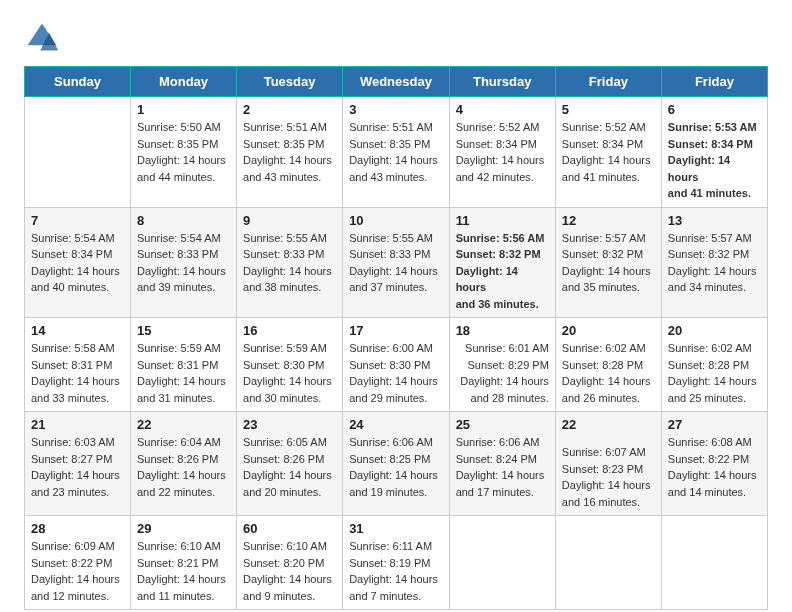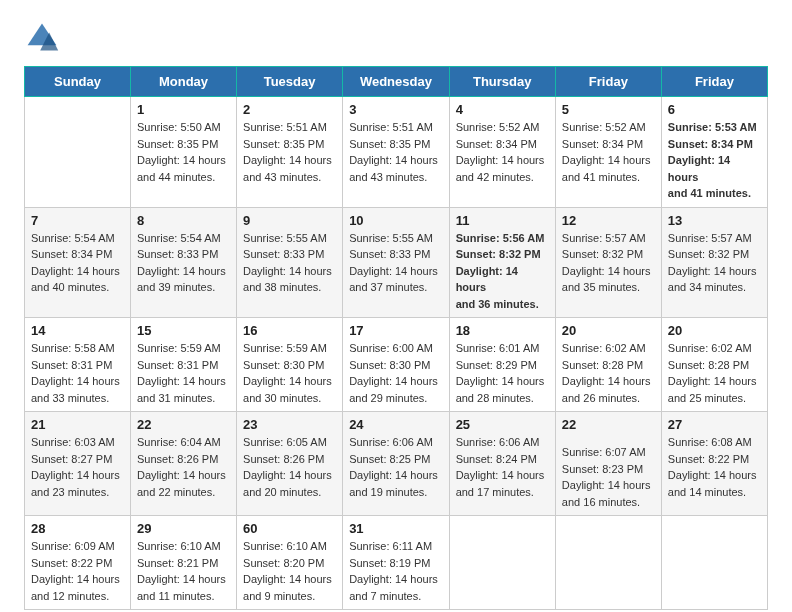--- a/index.html
+++ b/index.html
@@ -240,21 +240,21 @@
         </td>
         <td>
           <span class="day-number">17</span>
           <div class="day-info" style="white-space: pre-line;">Sunrise: 6:00 AM
 Sunset: 8:30 PM
 Daylight: 14 hours
 and 29 minutes.</div>
         </td>
         <td>
           <span class="day-number">18</span>
-          <div class="day-info" style="white-space: pre-line;">Sunrise: 6:01 AM
+          <div class="day-info" style="white-space: pre-line; text-align: right;">Sunrise: 6:01 AM
 Sunset: 8:29 PM
 Daylight: 14 hours
 and 28 minutes.</div>
         </td>
         <td>
           <span class="day-number">20</span>
           <div class="day-info" style="white-space: pre-line;">Sunrise: 6:02 AM
 Sunset: 8:28 PM
 Daylight: 14 hours
 and 26 minutes.</div>

